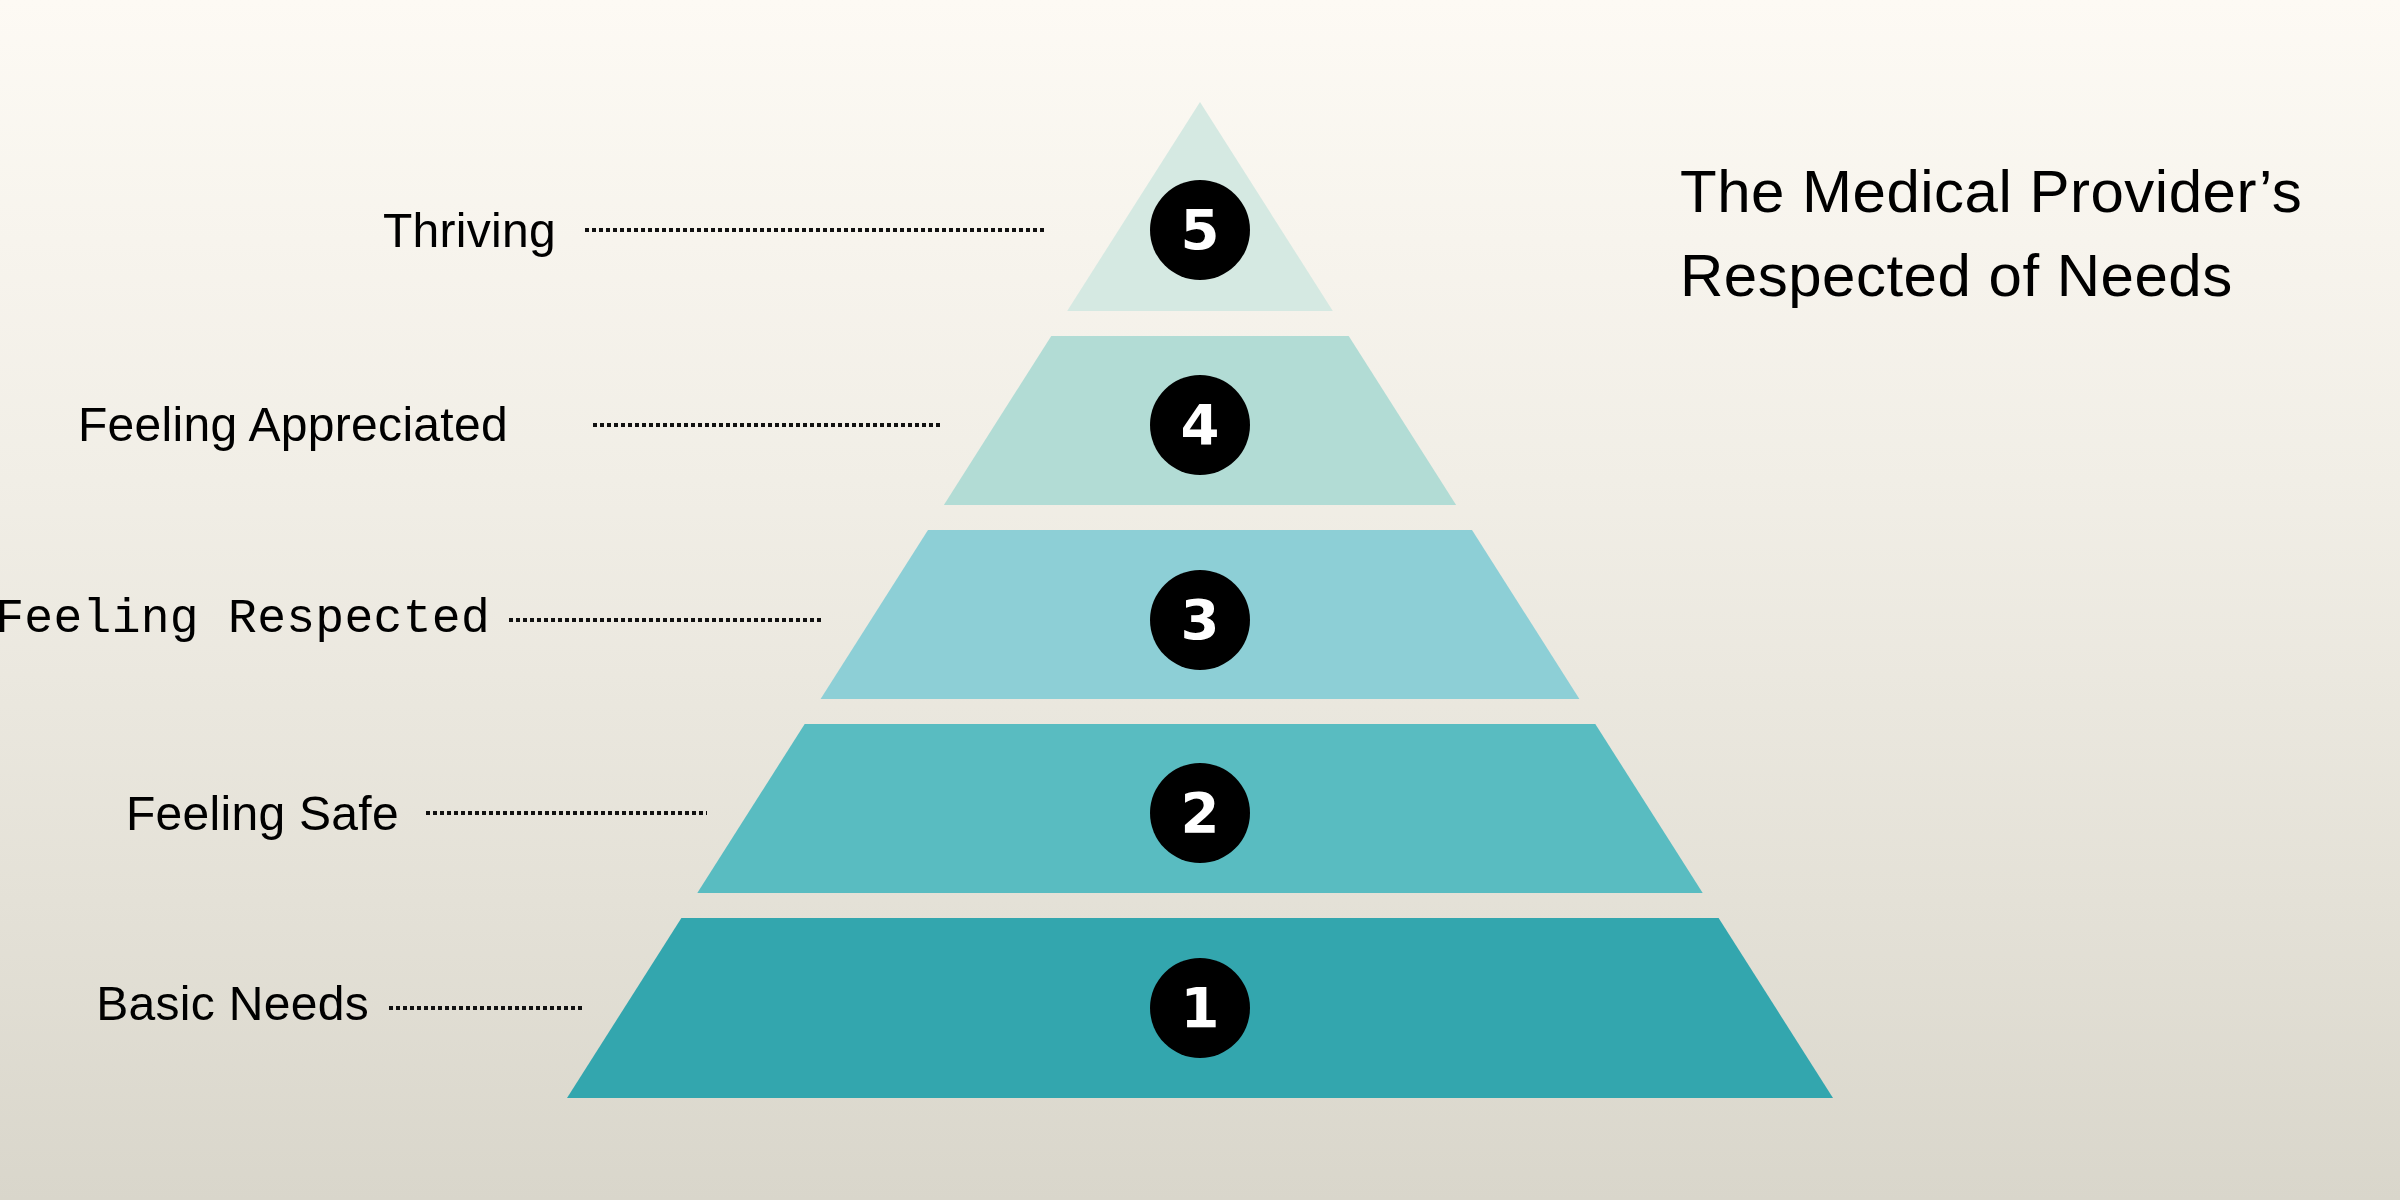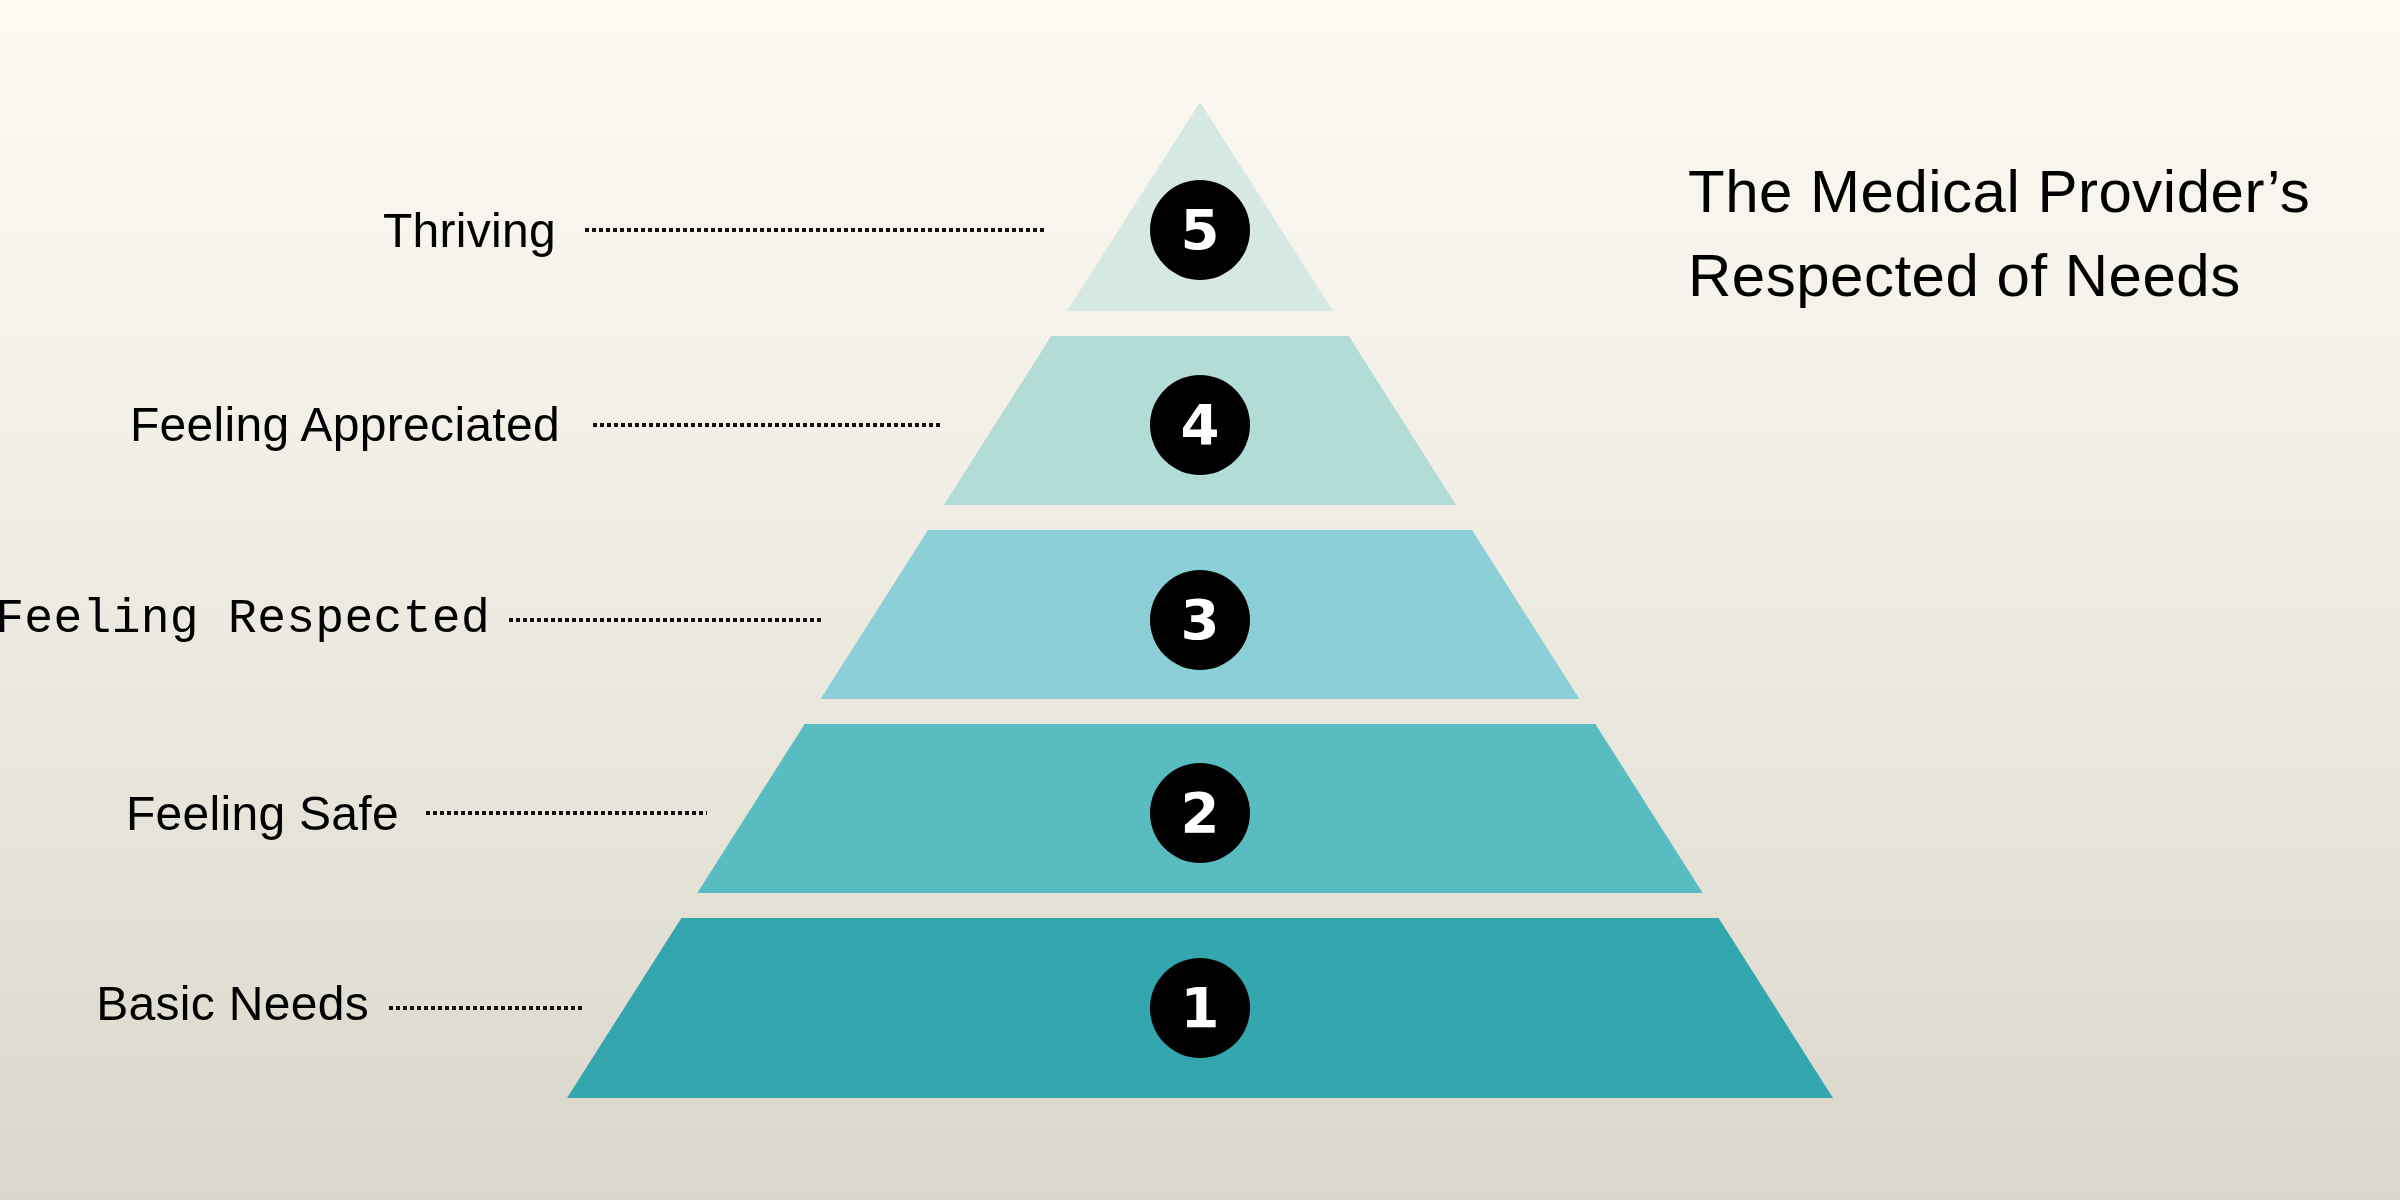--- a/index.html
+++ b/index.html
@@ -27,21 +27,20 @@
       left: 1680px;
       top: 150px;
       font-size: 60px;
       line-height: 84px;
       font-weight: 400;
       letter-spacing: 0.5px;
       white-space: nowrap;
     }
     .title-line {
       display: block;
-      margin-left: 8px;
     }
     .level-label {
       position: absolute;
       font-size: 48px;
       line-height: 60px;
       white-space: nowrap;
       text-align: right;
       letter-spacing: 0.3px;
     }
     .leader {
@@ -79,21 +78,21 @@
     </g>
 </svg>
 
 <div class="title">
   <span class="title-line">The Medical Provider’s</span>
   <span class="title-line">Respected of Needs</span>
 </div>
 
 <div id="labels">
   <div class="level-label" style="right: 1844px; top: 201px;">Thriving</div>
-  <div class="level-label" style="right: 1840px; top: 395px; text-align: center;">Feeling Appreciated</div>
+  <div class="level-label" style="right: 1892px; top: 395px; text-align: center;">Feeling Appreciated</div>
   <div class="level-label" style="right: 1910px; top: 589px; font-family: Liberation Mono, monospace;">Feeling Respected</div>
   <div class="level-label" style="right: 2001px; top: 784px;">Feeling Safe</div>
   <div class="level-label" style="right: 2031px; top: 974px;">Basic Needs</div>
 </div>
 
 <div id="leaders">
   <div class="leader" style="left: 585px; width: 459px; top: 228px;"></div>
   <div class="leader" style="left: 593px; width: 350px; top: 423px;"></div>
   <div class="leader" style="left: 509px; width: 314px; top: 618px;"></div>
   <div class="leader" style="left: 426px; width: 281px; top: 811px;"></div>

